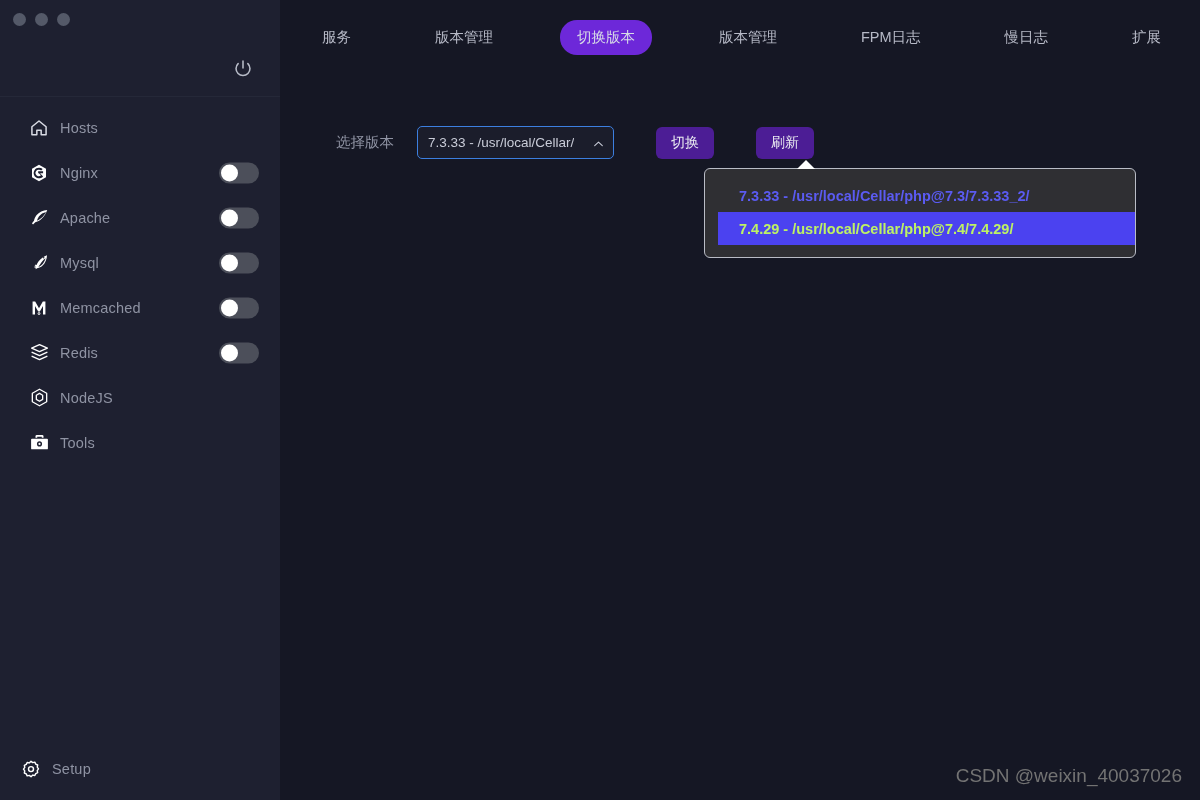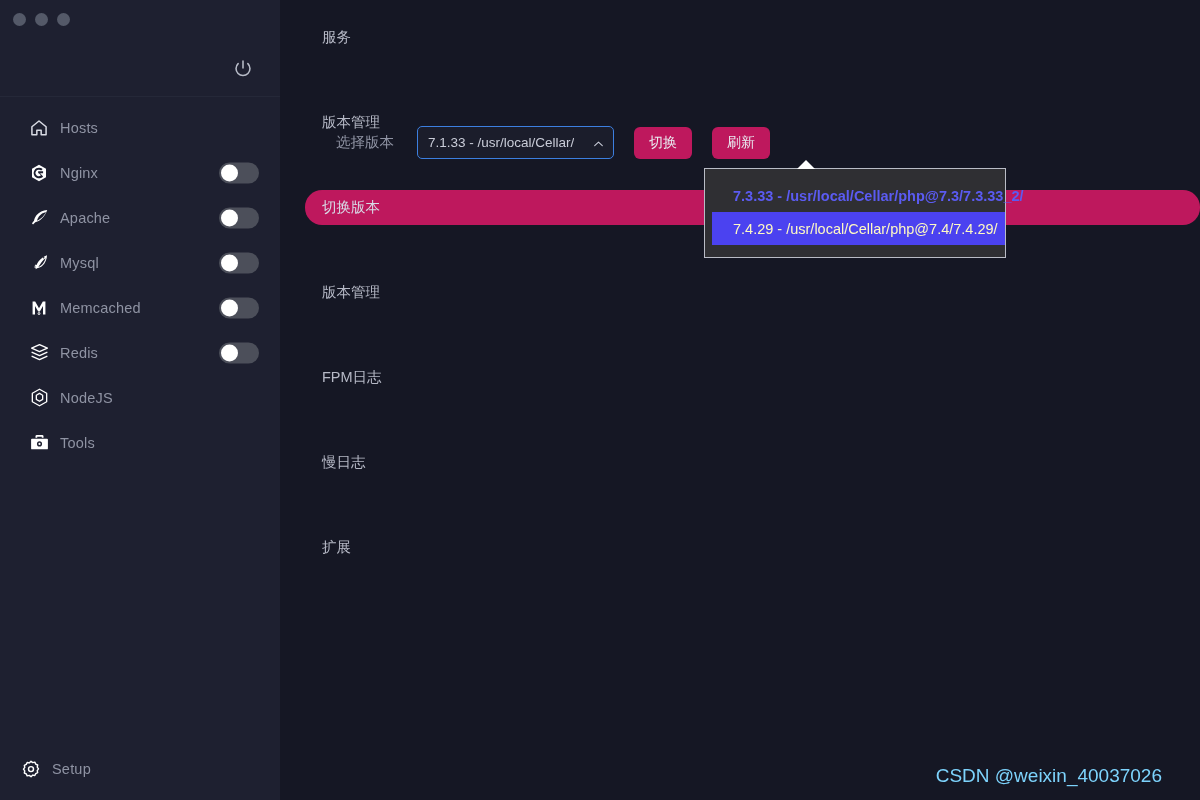--- a/index.html
+++ b/index.html
@@ -54,29 +54,29 @@
     width: 17px; height: 17px; border-radius: 50%;
     background: #ffffff;
   }
   .sidebar-bottom { height: 62px; display: flex; align-items: center; padding-left: 20px; cursor: pointer; }
   .sidebar-bottom .nav-label { color: #8f93a3; }
 
   
   .main { flex: 1 1 auto; position: relative; background: #151724; }
 
   .tabbar {
-    display: flex; 
-    padding-top: 20px; padding-left: 25px; flex-direction: column;
+    display: flex; align-items: center;
+    padding-top: 20px; padding-left: 25px;
   }
   .tab {
     font-size: 14.5px; color: #b6b9c6;
     padding: 8px 17px; border-radius: 7px;
     cursor: pointer; white-space: nowrap;
   }
-  .tab.active { background: #be185d; color: #d7dae6; border-radius: 17px; }
+  .tab.active { background: #6d28d9; color: #d7dae6; border-radius: 17px; }
   .tab-sp { width: 50px; flex: 0 0 50px; }
 
   
   .version-row {
     position: absolute; left: 56px; top: 126px;
     display: flex; align-items: center;
   }
   .field-label { font-size: 14.5px; color: #8f93a3; white-space: nowrap; }
   .select-box {
     position: relative; margin-left: 23px;
@@ -90,54 +90,54 @@
   .select-value {
     font-size: 13.5px; color: #c9ccd8;
     white-space: nowrap; overflow: hidden;
   }
   .chev {
     position: absolute; right: 8px; top: 50%;
     transform: translateY(-50%);
     width: 13px; height: 13px; color: #c9ccd8;
   }
   .btn {
-    margin-left: 20px; height: 32px; min-width: 58px;
-    background: #be185d; border: none; border-radius: 6px;
+    margin-left: 42px; height: 32px; min-width: 58px;
+    background: #4c1d95; border: none; border-radius: 6px;
     color: #e9eaf0; font-size: 14px;
     font-family: "Liberation Sans", "DejaVu Sans", sans-serif;
     cursor: pointer; padding: 0 14px;
   }
 
   
   .dropdown {
     position: absolute; left: 424px; top: 168px;
-    width: 302px;
+    width: 432px;
     background: #2f2f33;
-    border: 1px solid #b9bcc6; border-radius: 0;
-    padding: 10px 0 12px 7px;
+    border: 1px solid #b9bcc6; border-radius: 6px;
+    padding: 10px 0 12px 13px;
     z-index: 20;
   }
   .caret {
     position: absolute; left: 92px; top: -9px;
     width: 0; height: 0;
     border-left: 9px solid transparent;
     border-right: 9px solid transparent;
     border-bottom: 9px solid #ffffff;
   }
   .opt {
     height: 33px; display: flex; align-items: center;
     padding-left: 21px; font-size: 14.5px;
     white-space: nowrap; cursor: pointer;
   }
   .opt.selected { color: #5b5bf2; font-weight: bold; background: #2f2f33; }
-  .opt.hovered { color: #fef9c3; background: #4b42f0; }
+  .opt.hovered { color: #bef264; background: #4b42f0; font-weight: bold; }
 
   .watermark {
-    position: absolute; right: 38px; bottom: 13px;
-    font-size: 19px; color: #7dd3fc; white-space: nowrap;
+    position: absolute; right: 18px; bottom: 13px;
+    font-size: 19px; color: #737373; white-space: nowrap;
   }
 </style>
 </head>
 <body>
 
 <div id="app">
 
   <aside class="sidebar">
 
     <div class="sidebar-top">
@@ -282,21 +282,21 @@
       <div class="tab-sp"></div>
       <div class="tab">慢日志</div>
       <div class="tab-sp"></div>
       <div class="tab">扩展</div>
     </div>
 
     <div class="version-row">
       <span class="field-label">选择版本</span>
 
       <div class="select-box">
-        <span class="select-value">7.1.33 - /usr/local/Cellar/</span>
+        <span class="select-value">7.3.33 - /usr/local/Cellar/</span>
         <span class="chev">
           <svg width="13" height="13" viewBox="0 0 24 24" fill="none" stroke="currentColor" stroke-width="2" stroke-linecap="round" stroke-linejoin="round">
             <path d="M5 15 L12 8.5 L19 15"></path>
           </svg>
         </span>
       </div>
 
       <button class="btn">切换</button>
       <button class="btn">刷新</button>
     </div>

